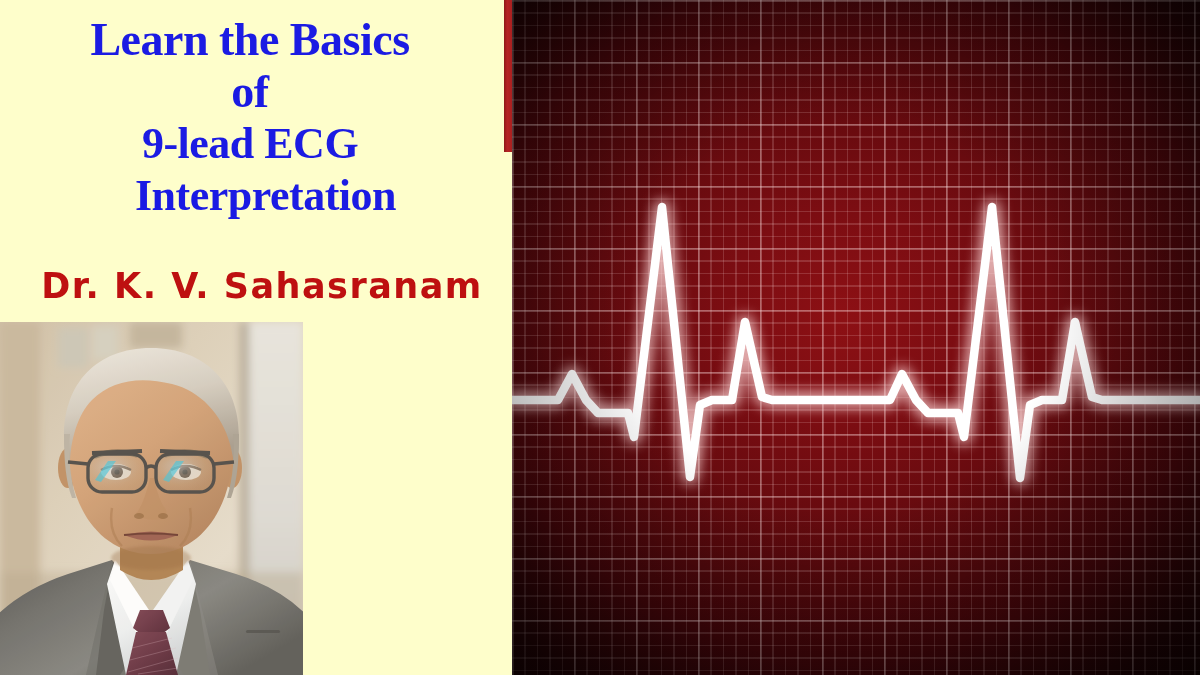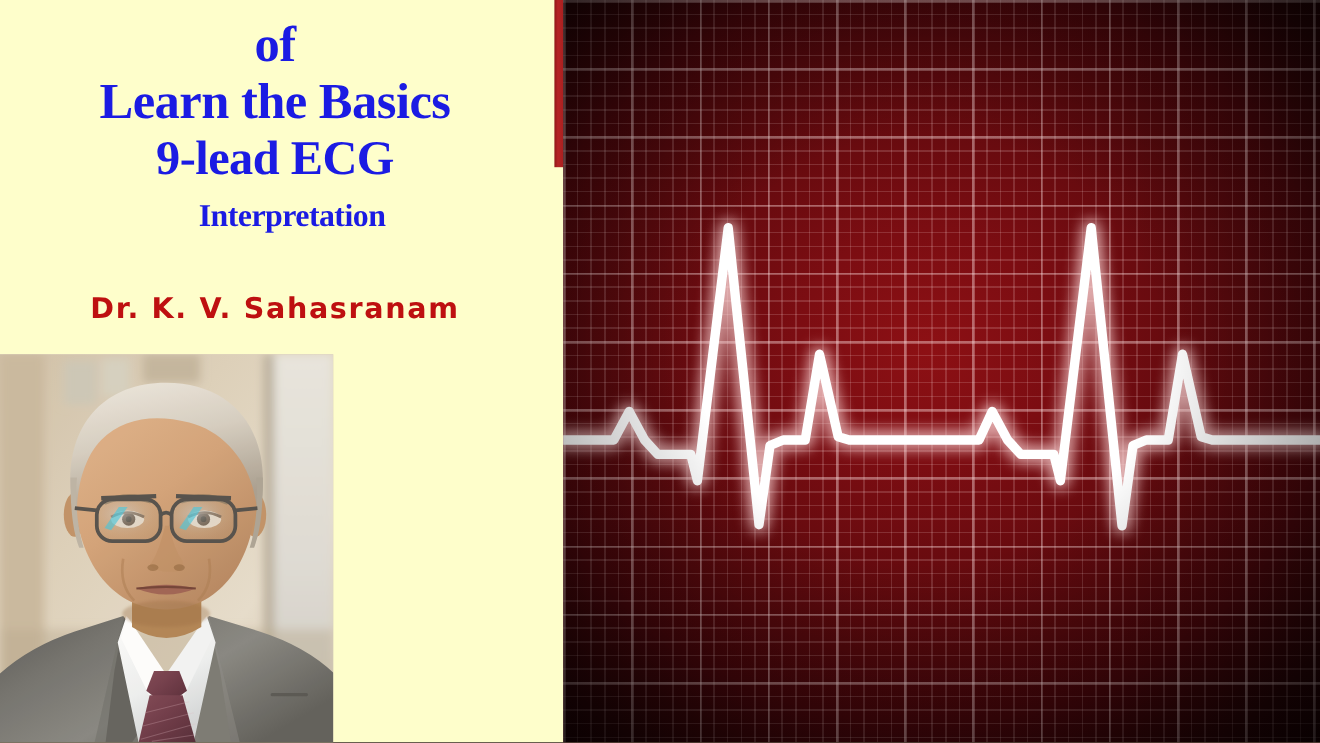--- a/index.html
+++ b/index.html
@@ -37,33 +37,34 @@
     font-family: "Liberation Serif", "DejaVu Serif", serif;
     font-weight: bold;
     font-size: 45px;
     line-height: 52px;
     letter-spacing: -0.5px;
   }
   #title-block .tline { display: block; white-space: pre; }
   #title-block .tline.l1 { font-size: 46px; }
   #title-block .tline.l2 { font-size: 46px; }
   #title-block .tline.l3 { font-size: 44px; }
-  #title-block .tline.l4 { font-size: 29px; padding-left: 31px; }
+  #title-block .tline.l4 { font-size: 44px; padding-left: 31px; }
 
   #author-name {
     position: absolute;
     left: 0;
     top: 266px;
     width: 500px;
     text-align: center;
     color: #BE1010;
     font-family: "DejaVu Sans", sans-serif;
     font-weight: bold;
-    font-size: 26px;
+    font-size: 35px;
     letter-spacing: 1.5px;
+    padding-left: 12px;
   }
 
   
   #portrait {
     position: absolute;
     left: 0px;
     top: 322px;
     width: 303px;
     height: 353px;
     overflow: hidden;
@@ -137,22 +138,22 @@
   #ecg-trace { pointer-events: none; }
 </style>
 </head>
 <body>
 
 <div id="slide">
 
   <div id="left-panel">
 
     <div id="title-block">
+      <span class="tline l1">Learn the Basics</span>
       <span class="tline l2">of</span>
-      <span class="tline l1">Learn the Basics</span>
       <span class="tline l3">9-lead ECG</span>
       <span class="tline l4">Interpretation</span>
     </div>
 
     <div id="author-name">Dr. K. V. Sahasranam</div>
 
     <div id="portrait">
       <svg width="303" height="353" viewBox="0 0 303 353">
         <defs>
           <linearGradient id="bgWall" x1="0" y1="0" x2="1" y2="1">

